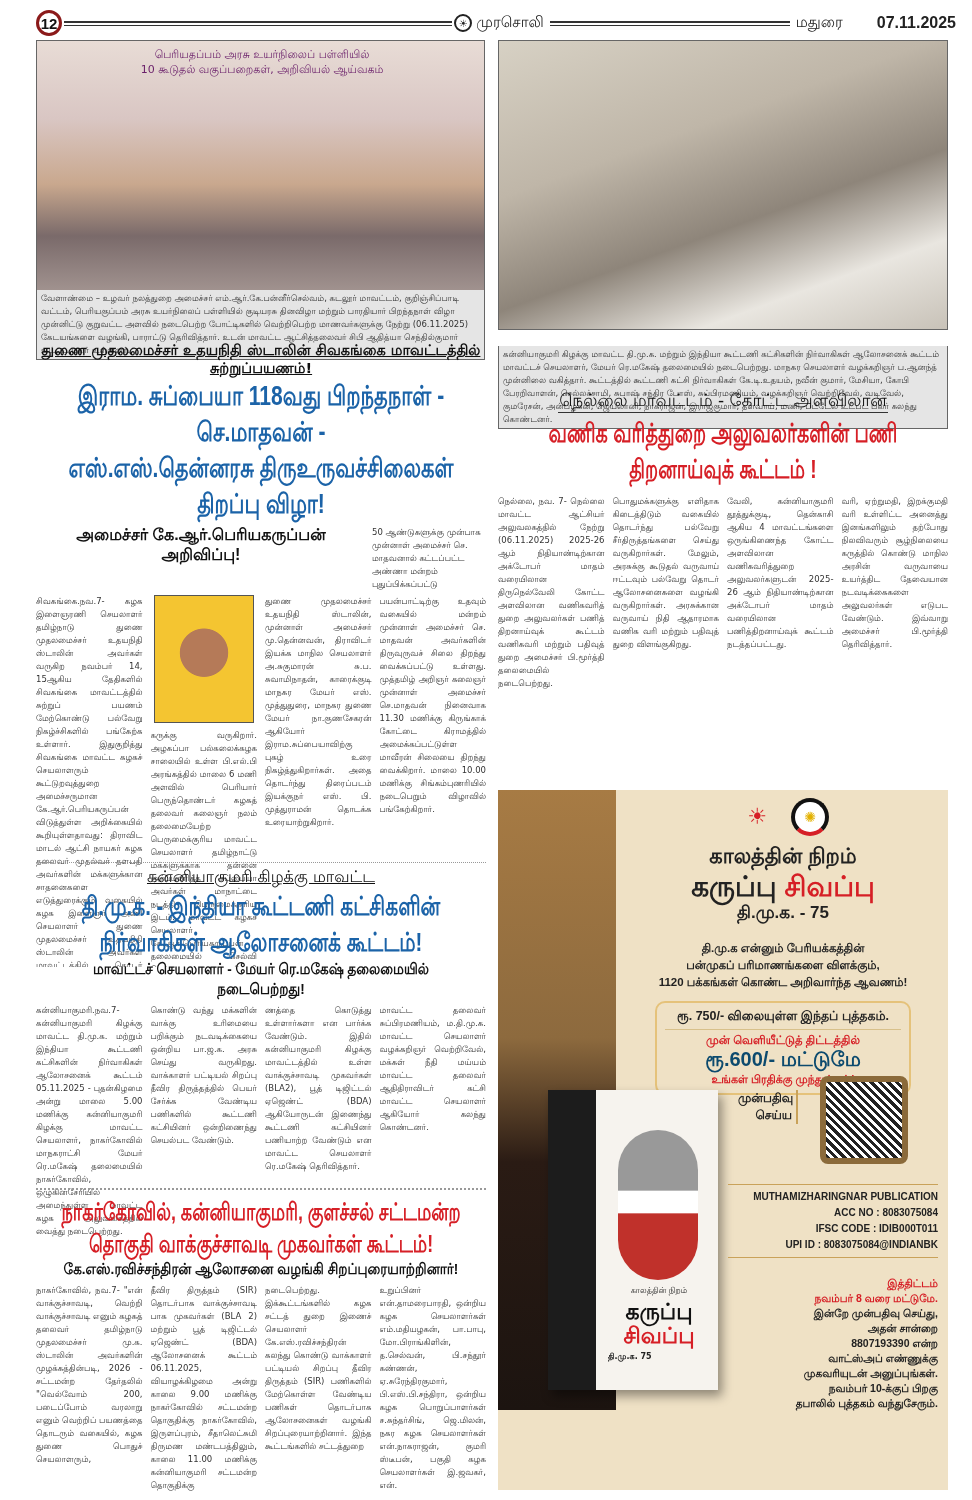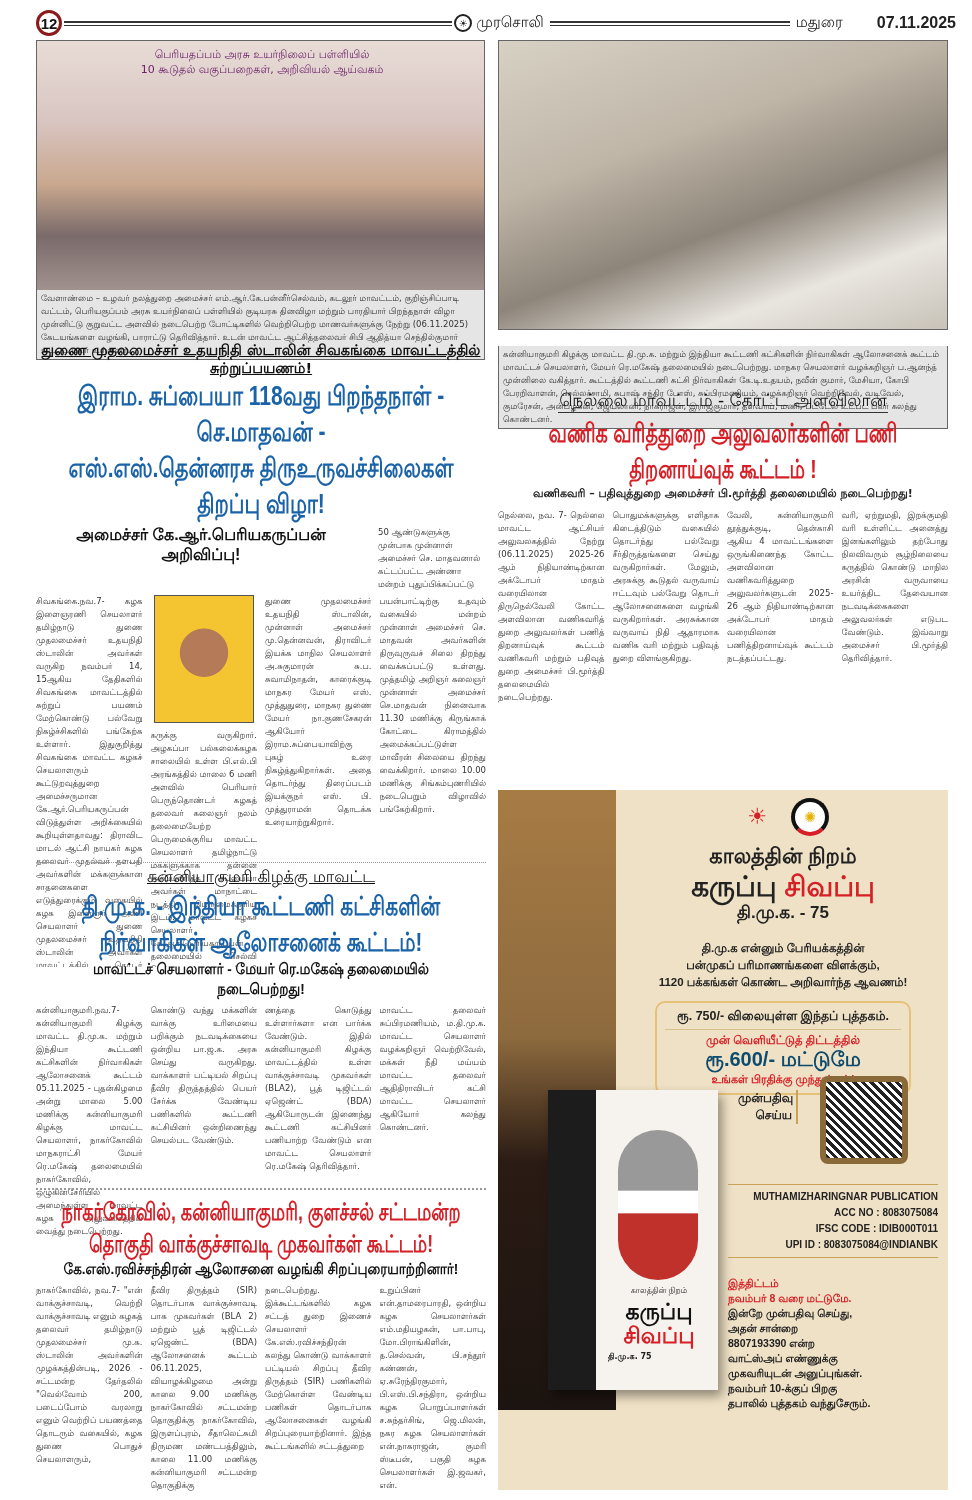--- a/index.html
+++ b/index.html
@@ -42,21 +42,21 @@
 .price3{color:#0c4a6e;font:bold 20px "Liberation Sans",sans-serif}
 .price4{color:#d61f26;font:bold 11px "Liberation Sans",sans-serif}
 .book{position:absolute;left:50px;top:300px;width:170px;height:300px;background:linear-gradient(90deg,#1c1c1c 0 28%,#f6f3ee 28% 100%);box-shadow:4px 6px 10px rgba(0,0,0,.4)}
 .book-glass{position:absolute;left:70px;top:40px;width:80px;height:150px;border-radius:40px 40px 40px 40px;background:linear-gradient(180deg,#999 0 40%,#fff 41% 55%,#c0312b 56% 100%)}
 .book-title{position:absolute;left:52px;top:210px;width:118px;text-align:center;font:bold 22px "Liberation Sans",sans-serif;color:#111;line-height:24px}
 .book-title .red{color:#d61f26}
 .preorder{position:absolute;left:240px;top:300px;width:60px;text-align:right;font:bold 12px "Liberation Sans",sans-serif;line-height:17px;border-right:2px solid #c9a25a;padding-right:4px}
 .qr{position:absolute;left:322px;top:286px;width:88px;height:88px;border:6px solid #8b6a3a;border-radius:8px;background:repeating-linear-gradient(45deg,#222 0 3px,#fff 3px 6px),#fff}
 .bank{position:absolute;left:230px;top:390px;width:210px;text-align:right;font:bold 10px "Liberation Sans",sans-serif;line-height:16px}
 .bank-rule{border-top:1px solid #c9a25a;margin:4px 0}
-.scheme{position:absolute;left:230px;top:470px;width:210px;font:bold 10.5px "Liberation Sans",sans-serif;line-height:15px}
+.scheme{position:absolute;left:230px;top:470px;width:210px;text-align:right;font:bold 10.5px "Liberation Sans",sans-serif;line-height:15px}
 .scheme .red{color:#d61f26}
 </style>
 </head>
 <body>
 
 <div class="abs masthead">
   <div class="pageno">12</div>
   <div class="rule"></div>
   <div class="logo">☀</div>
   <span class="mast-txt">முரசொலி</span>
@@ -73,21 +73,21 @@
 </div>
 <div class="abs caption cap-l">வேளாண்மை – உழவர் நலத்துறை அமைச்சர் எம்.ஆர்.கே.பன்னீர்செல்வம், கடலூர் மாவட்டம், குறிஞ்சிப்பாடி வட்டம், பெரியகுப்பம் அரசு உயர்நிலைப் பள்ளியில் குடியரசு தினவிழா மற்றும் பாரதியார் பிறந்தநாள் விழா முன்னிட்டு குறுவட்ட அளவில் நடைபெற்ற போட்டிகளில் வெற்றிபெற்ற மாணவர்களுக்கு நேற்று (06.11.2025) கேடயங்களை வழங்கி, பாராட்டு தெரிவித்தார். உடன் மாவட்ட ஆட்சித்தலைவர் சிபி ஆதித்யா செந்தில்குமார் உட்பட பலர் உள்ளனர்.</div>
 
 <div class="abs photo photo-r"></div>
 <div class="abs caption cap-r">கன்னியாகுமரி கிழக்கு மாவட்ட தி.மு.க. மற்றும் இந்தியா கூட்டணி கட்சிகளின் நிர்வாகிகள் ஆலோசனைக் கூட்டம் மாவட்டச் செயலாளர், மேயர் ரெ.மகேஷ் தலைமையில் நடைபெற்றது. மாநகர செயலாளர் வழக்கறிஞர் ப.ஆனந்த் முன்னிலை வகித்தார். கூட்டத்தில் கூட்டணி கட்சி நிர்வாகிகள் கே.டி.உதயம், நவீன் குமார், மேசியா, கோபி பேரறிவாளன், செல்லச்சாமி, சுபாஷ் சந்திர போஸ், சுப்பிரமணியம், வழக்கறிஞர் வெற்றிவேல், வடிவேல், குமரேசன், அன்பழகன், ஜெயலானி, நாகராஜன், இராஜகுமார், தளவாய், மணி, பட்டேல் உட்பட பலர் கலந்து கொண்டனர்.</div>
 
 <div class="abs" style="left:36px;top:342px;width:450px">
   <div class="kicker" style="font-size:14.5px">துணை முதலமைச்சர் உதயநிதி ஸ்டாலின் சிவகங்கை மாவட்டத்தில் சுற்றுப்பயணம்!</div>
   <div class="head-blue" style="margin:0 -60px">இராம. சுப்பையா 118வது பிறந்தநாள் - செ.மாதவன் -</div>
   <div class="head-blue" style="margin:0 -60px">எஸ்.எஸ்.தென்னரசு திருஉருவச்சிலைகள் திறப்பு விழா!</div>
-  <div style="display:flex;gap:12px;margin-top:4px">
+  <div style="display:flex;gap:6px;margin-top:4px">
     <div class="subhead" style="flex:0 0 330px;font-size:16px">அமைச்சர் கே.ஆர்.பெரியகருப்பன் அறிவிப்பு!</div>
     <div style="flex:1;font-size:8.5px;line-height:13px;color:#333">50 ஆண்டுகளுக்கு முன்பாக முன்னாள் அமைச்சர் செ. மாதவனால் கட்டப்பட்ட அண்ணா மன்றம் புதுப்பிக்கப்பட்டு</div>
   </div>
   <div class="cols" style="margin-top:4px;height:372px">
     <div>சிவகங்கை.நவ.7- கழக இளைஞரணி செயலாளர் தமிழ்நாடு துணை முதலமைச்சர் உதயநிதி ஸ்டாலின் அவர்கள் வருகிற நவம்பர் 14, 15ஆகிய தேதிகளில் சிவகங்கை மாவட்டத்தில் சுற்றுப் பயணம் மேற்கொண்டு பல்வேறு நிகழ்ச்சிகளில் பங்கேற்க உள்ளார். இதுகுறித்து சிவகங்கை மாவட்ட கழகச் செயலாளரும் கூட்டுறவுத்துறை அமைச்சருமான கே.ஆர்.பெரியகருப்பன் விடுத்துள்ள அறிக்கையில் கூறியுள்ளதாவது: திராவிட மாடல் ஆட்சி நாயகர் கழக தலைவர் முதல்வர் தளபதி அவர்களின் மக்களுக்கான சாதனைகளை எடுத்துரைக்கும் வகையில் கழக இளைஞர் அணி செயலாளர் துணை முதலமைச்சர் உதயநிதி ஸ்டாலின் அவர்கள் மாவட்டத்தில் தொடர் சுற்றுப்பயணம் செய்து வருகிறார்.</div>
     <div>
       <div class="portrait"></div>
       <div style="margin-top:6px">கருக்கு வருகிறார். அழகப்பா பல்கலைக்கழக சாலையில் உள்ள பி.எல்.பி அரங்கத்தில் மாலை 6 மணி அளவில் பெரியார் பெருந்தொண்டர் கழகத் தலைவர் கலைஞர் நலம் தலைமையேற்ற பெருமைக்குரிய மாவட்ட செயலாளர் தமிழ்நாட்டு மக்களுக்காக தன்னை அர்ப்பணித்த சுப்பையா அவர்கள் மாநாட்டை நடத்தி பெருமைக்குரிய இடம். மாவட்ட கழகச் செயலாளர் கே.ஆர்.பெரியகருப்பன் தலைமையில் செல்வி சென்னை அரசு ஆ.தமிழரசி ரவிக்குமார் ஆகியோர் முன்னிலை வகிக்கிறார்கள்.</div>
     </div>
     <div>துணை முதலமைச்சர் உதயநிதி ஸ்டாலின், முன்னாள் அமைச்சர் மு.தென்னவன், திராவிடர் இயக்க மாநில செயலாளர் அ.சுகுமாரன் சு.ப. சுவாமிநாதன், காரைக்குடி மாநகர மேயர் எஸ். முத்துதுரை, மாநகர துணை மேயர் நா.குணசேகரன் ஆகியோர் இராம.சுப்பையாவிற்கு புகழ் உரை நிகழ்த்துகிறார்கள். அதை தொடர்ந்து திரைப்படம் இயக்குநர் எஸ். பி. முத்துராமன் தொடக்க உரையாற்றுகிறார்.</div>
@@ -114,21 +114,20 @@
     <div>நாகர்கோவில், நவ.7- "என் வாக்குச்சாவடி, வெற்றி வாக்குச்சாவடி எனும் கழகத் தலைவர் தமிழ்நாடு முதலமைச்சர் மு.க. ஸ்டாலின் அவர்களின் முழக்கத்தின்படி, 2026 - சட்டமன்ற தேர்தலில் "வெல்வோம் 200, படைப்போம் வரலாறு எனும் வெற்றிப் பயணத்தை தொடரும் வகையில், கழக துணை பொதுச் செயலாளரும்,</div>
     <div>தீவிர திருத்தம் (SIR) தொடர்பாக வாக்குச்சாவடி பாக முகவர்கள் (BLA 2) மற்றும் பூத் டிஜிட்டல் ஏஜெண்ட் (BDA) ஆலோசனைக் கூட்டம் 06.11.2025, வியாழக்கிழமை அன்று காலை 9.00 மணிக்கு நாகர்கோவில் சட்டமன்ற தொகுதிக்கு நாகர்கோவில், இருளப்புரம், சீதாலெட்சுமி திருமண மண்டபத்திலும், காலை 11.00 மணிக்கு கன்னியாகுமரி சட்டமன்ற தொகுதிக்கு</div>
     <div>நடைபெற்றது. இக்கூட்டங்களில் கழக சட்டத் துறை இணைச் செயலாளர் கே.எஸ்.ரவிச்சந்திரன் கலந்து கொண்டு வாக்காளர் பட்டியல் சிறப்பு தீவிர திருத்தம் (SIR) பணிகளில் மேற்கொள்ள வேண்டிய பணிகள் தொடர்பாக ஆலோசனைகள் வழங்கி சிறப்புரையாற்றினார். இந்த கூட்டங்களில் சட்டத்துறை</div>
     <div>உறுப்பினர் என்.தாமரைபாரதி, ஒன்றிய கழக செயலாளர்கள் எம்.மதியழகன், பா.பாபு, மோ.பிராங்கிளின், த.செல்வன், பி.சந்தூர் கண்ணன், ஏ.சுரேந்திரகுமார், பி.எஸ்.பி.சந்திரா, ஒன்றிய கழக பொறுப்பாளர்கள் ச.சுந்தர்சிங், ஜெ.மிலன், நகர கழக செயலாளர்கள் என்.நாகராஜன், குமரி ஸ்டீபன், பகுதி கழக செயலாளர்கள் இ.ஜவகர், என்.</div>
   </div>
 </div>
 
 <div class="abs" style="left:498px;top:390px;width:450px">
   <div class="kicker" style="font-weight:normal;font-size:17px;text-decoration:none;border-bottom:1px solid #333;width:330px;margin:0 auto">நெல்லை மாவட்டம் - கோட்ட அளவிலான</div>
   <div class="head-red" style="margin:2px -50px 0;font-size:26px">வணிக வரித்துறை அலுவலர்களின் பணி திறனாய்வுக் கூட்டம் !</div>
-  <div style="text-align:center;font-size:11px;font-weight:bold">வணிகவரி – பதிவுத்துறை அமைச்சர் பி.மூர்த்தி தலைமையில் நடைபெற்றது!</div>
   <div class="cols" style="margin-top:8px;height:270px">
     <div>நெல்லை, நவ. 7- நெல்லை மாவட்ட ஆட்சியர் அலுவலகத்தில் நேற்று (06.11.2025) 2025-26 ஆம் நிதியாண்டிற்கான அக்டோபர் மாதம் வரையிலான திருநெல்வேலி கோட்ட அளவிலான வணிகவரித் துறை அலுவலர்கள் பணித் திறனாய்வுக் கூட்டம் வணிகவரி மற்றும் பதிவுத் துறை அமைச்சர் பி.மூர்த்தி தலைமையில் நடைபெற்றது.</div>
     <div>பொதுமக்களுக்கு எளிதாக கிடைத்திடும் வகையில் தொடர்ந்து பல்வேறு சீர்திருத்தங்களை செய்து வருகிறார்கள். மேலும், அரசுக்கு கூடுதல் வருவாய் ஈட்டவும் பல்வேறு தொடர் ஆலோசனைகளை வழங்கி வருகிறார்கள். அரசுக்கான வருவாய் நிதி ஆதாரமாக வணிக வரி மற்றும் பதிவுத் துறை விளங்குகிறது.</div>
     <div>வேலி, கன்னியாகுமரி தூத்துக்குடி, தென்காசி ஆகிய 4 மாவட்டங்களை ஒருங்கிணைந்த கோட்ட அளவிலான வணிகவரித்துறை அலுவலர்களுடன் 2025-26 ஆம் நிதியாண்டிற்கான அக்டோபர் மாதம் வரையிலான பணித்திறனாய்வுக் கூட்டம் நடத்தப்பட்டது.</div>
     <div>வரி, ஏற்றுமதி, இறக்குமதி வரி உள்ளிட்ட அனைத்து இனங்களிலும் தற்போது நிலவிவரும் சூழ்நிலையை கருத்தில் கொண்டு மாநில அரசின் வருவாயை உயர்த்திட தேவையான நடவடிக்கைகளை அலுவலர்கள் எடுபட வேண்டும். இவ்வாறு அமைச்சர் பி.மூர்த்தி தெரிவித்தார்.</div>
   </div>
 </div>
 
 <div class="abs ad">
   <div class="ad-left"></div>

